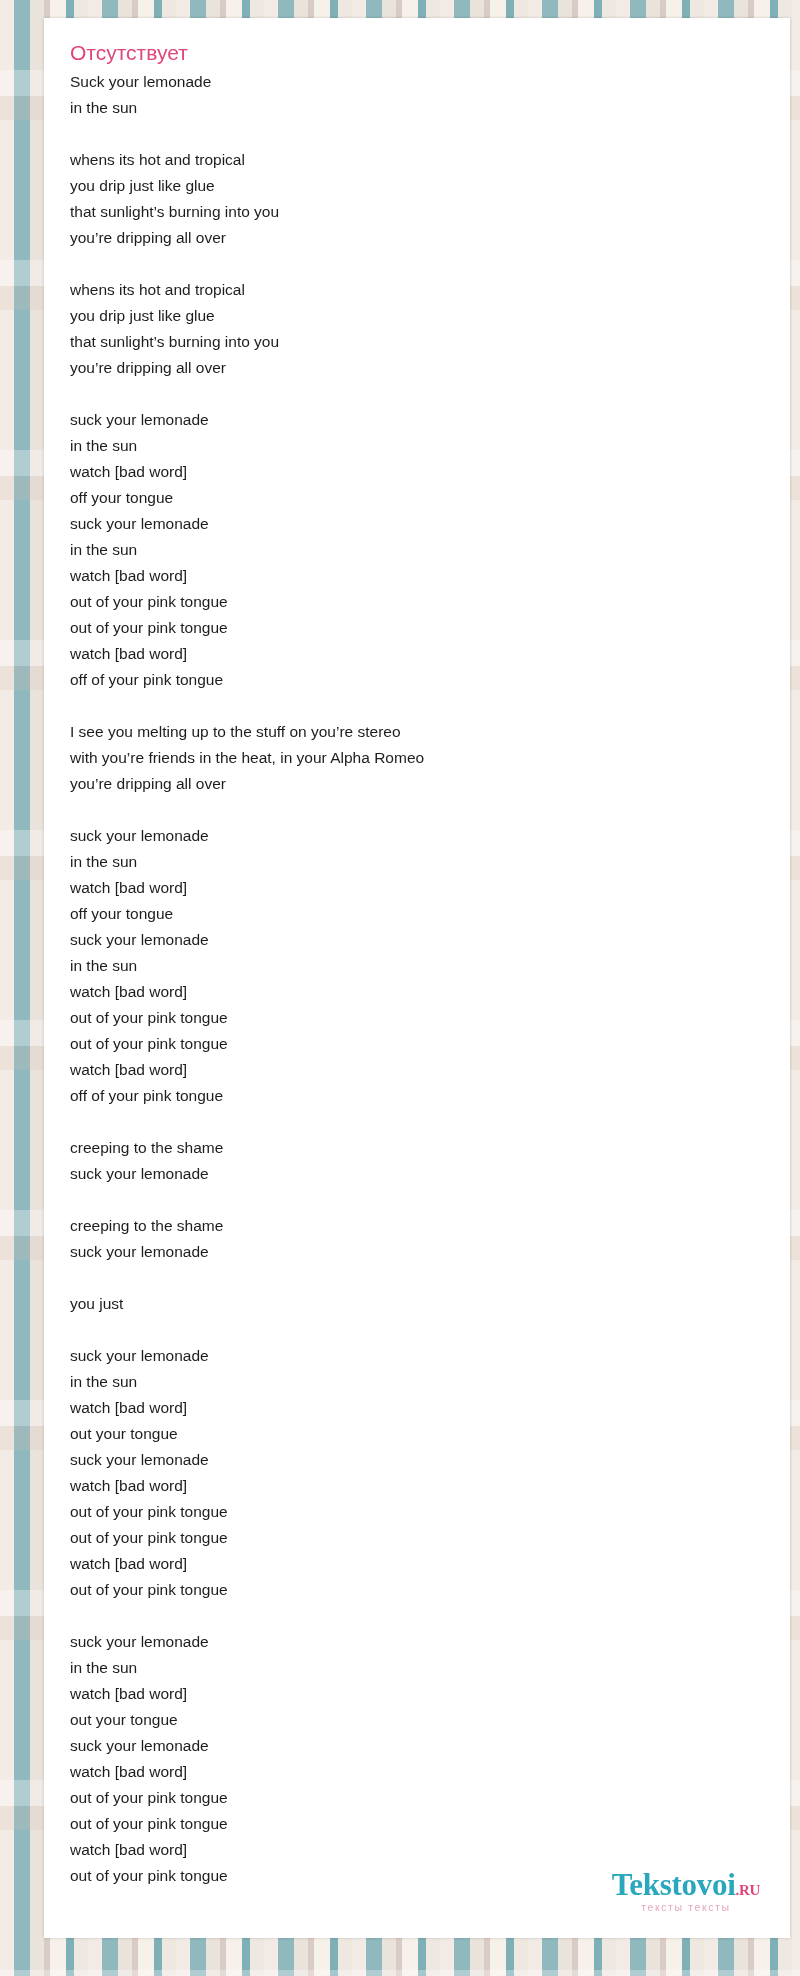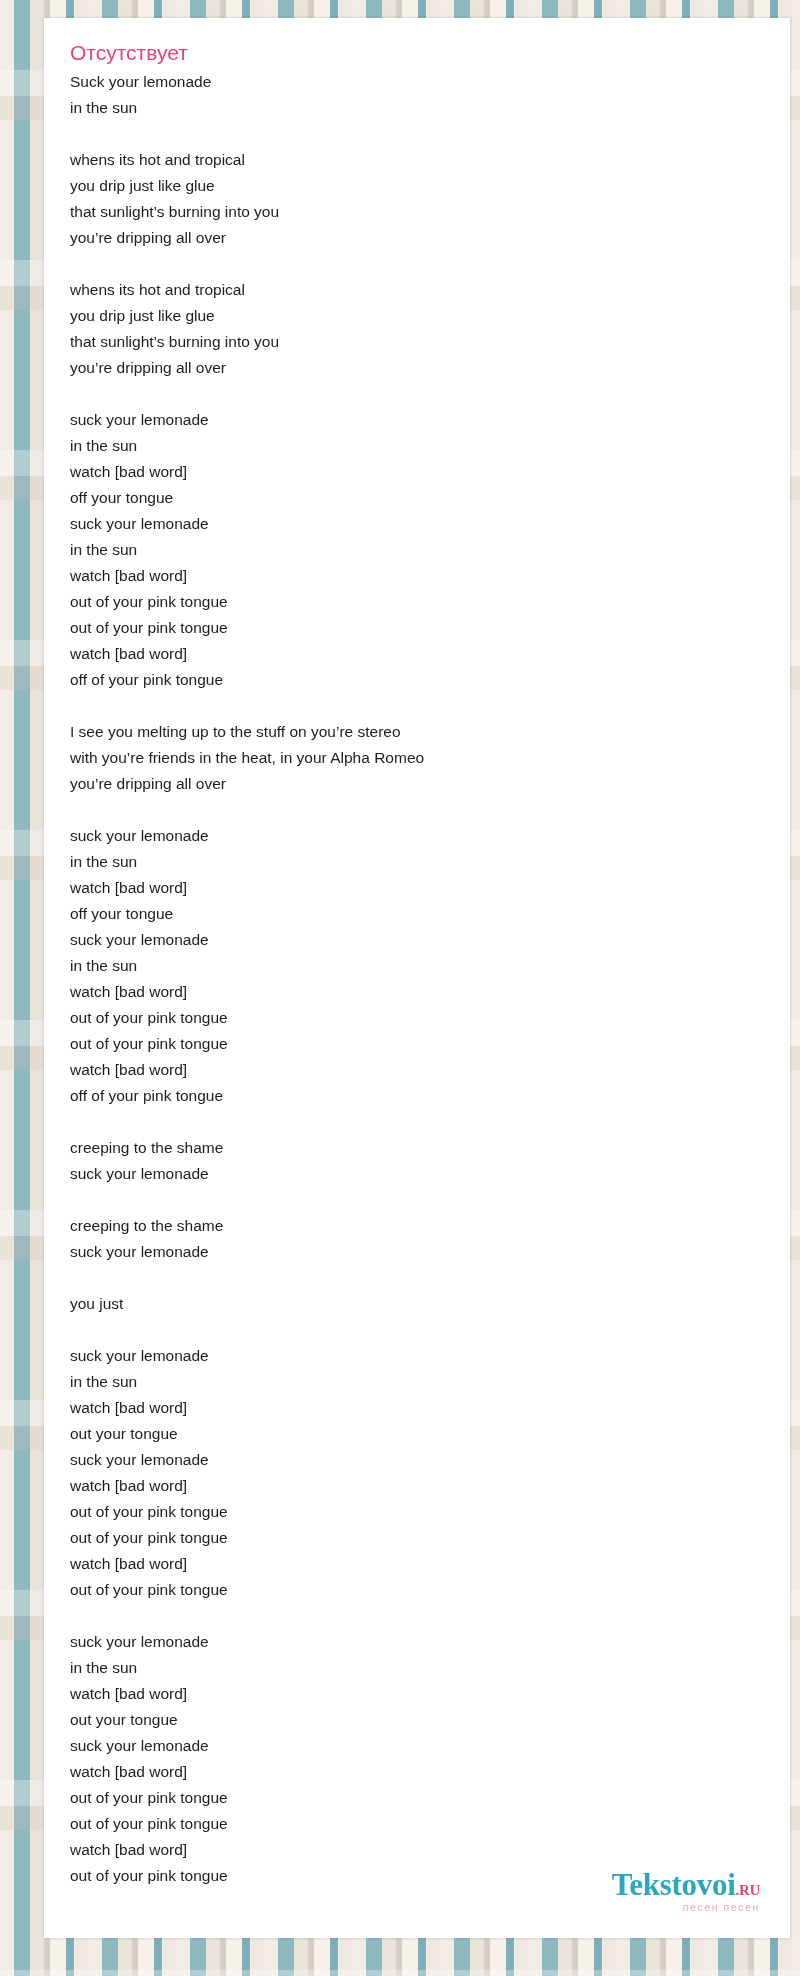--- a/index.html
+++ b/index.html
@@ -89,21 +89,21 @@
     color: #1d1d1d;
     white-space: pre-wrap;
     font-family: "Liberation Sans", sans-serif;
   }
 
   
   .footer {
     position: absolute;
     right: 30px;
     bottom: 26px;
-    text-align: right;
+    text-align: center;
     line-height: 1;
   }
   .logo {
     font-family: "Liberation Serif", serif;
     font-size: 31px;
     font-weight: bold;
     color: #2aa7bd;
     letter-spacing: -0.3px;
   }
   .logo .dot-ru {
@@ -196,16 +196,16 @@
 out your tongue
 suck your lemonade
 watch [bad word]
 out of your pink tongue
 out of your pink tongue
 watch [bad word]
 out of your pink tongue</div>
 
   <div class="footer">
     <div class="logo"><span>Tekstovoi</span><span class="dot-ru">.RU</span></div>
-    <div class="logo-sub">песен песен</div>
+    <div class="logo-sub">тексты тексты</div>
   </div>
 
 </div>
 
 </body></html>

